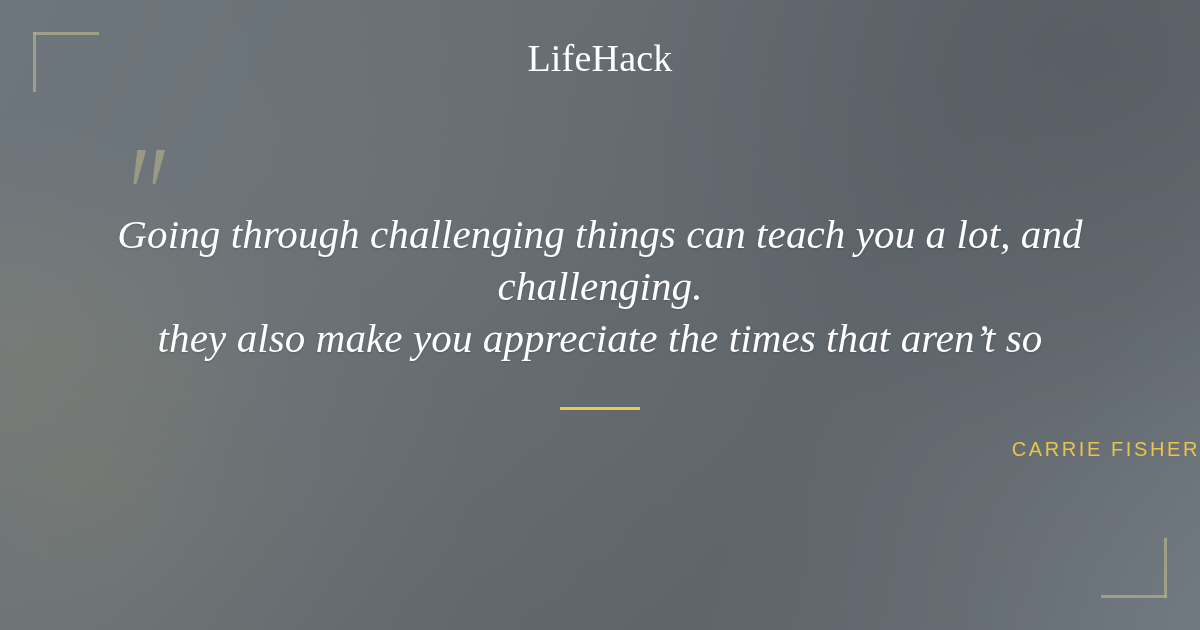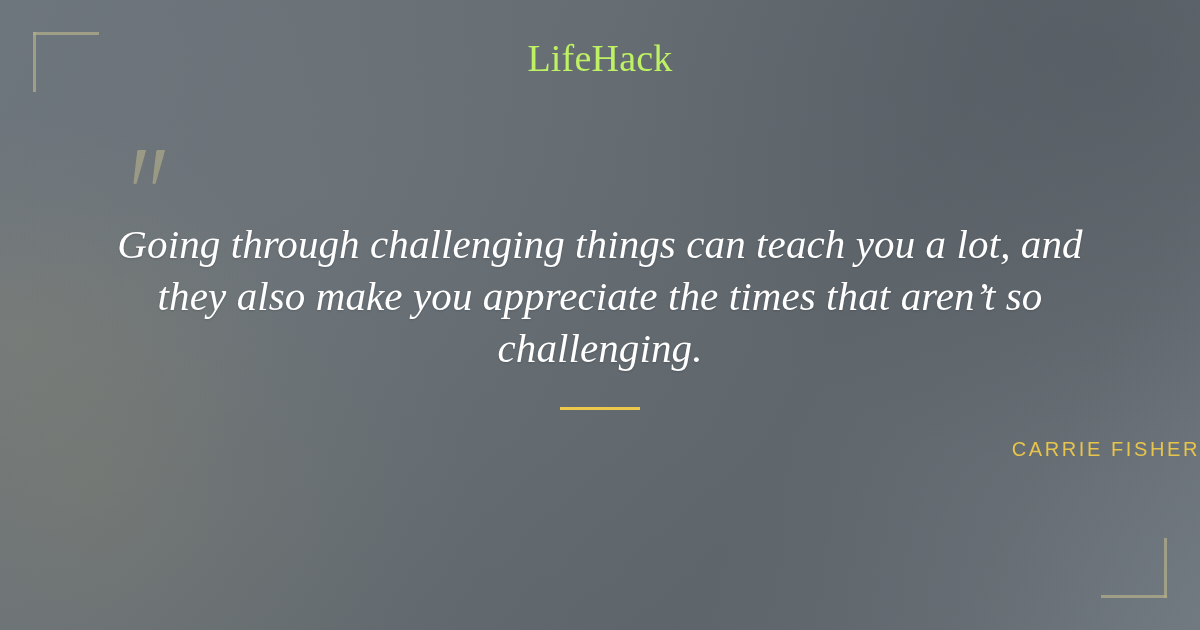--- a/index.html
+++ b/index.html
@@ -62,21 +62,21 @@
   .corner-br .h { left: 0; bottom: 0; width: 66px; height: 3px; }
   .corner-br .v { right: 0; top: 0; width: 3px; height: 60px; }
 
   
   .logo {
     position: absolute;
     top: 38px;
     left: 0;
     width: 1200px;
     text-align: center;
-    color: #bef264;
+    color: #ffffff;
     font-family: "Liberation Serif", "DejaVu Serif", serif;
     font-size: 38px;
     letter-spacing: 0.2px;
     line-height: 1.1;
   }
 
   
   .quote-mark {
     position: absolute;
     left: 132px;
@@ -96,21 +96,21 @@
     border-radius: 1px 1px 5px 5px;
     clip-path: polygon(0 0, 100% 0, 64% 100%, 30% 100%);
   }
   .quote-mark .m1 { left: 2px; }
   .quote-mark .m2 { left: 21px; }
 
   
   .quote {
     position: absolute;
     left: 100px;
-    top: 218px;
+    top: 208px;
     width: 1000px;
     text-align: center;
     color: #ffffff;
     font-family: "Liberation Serif", "DejaVu Serif", serif;
     font-style: italic;
     font-size: 41px;
     line-height: 52px;
     letter-spacing: 0.1px;
     text-shadow: 0 1px 2px rgba(40,45,50,0.25);
   }
@@ -160,21 +160,21 @@
 
   <div class="logo">LifeHack</div>
 
   <div class="quote-mark">
     <i class="m1"></i>
     <i class="m2"></i>
   </div>
 
   <div class="quote">
     <div>Going through challenging things can teach you a lot, and</div>
+    <div>challenging.</div>
     <div>they also make you appreciate the times that aren’t so</div>
-    <div>challenging.</div>
   </div>
 
   <div class="divider"></div>
 
   <div class="author">CARRIE FISHER</div>
 
 </div>
 
 </body></html>

